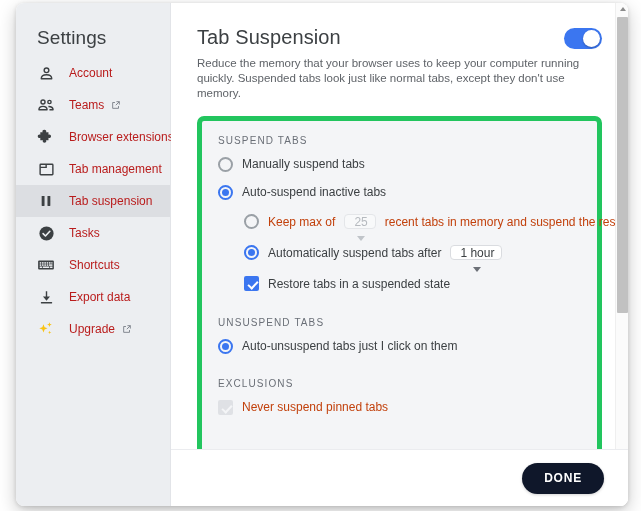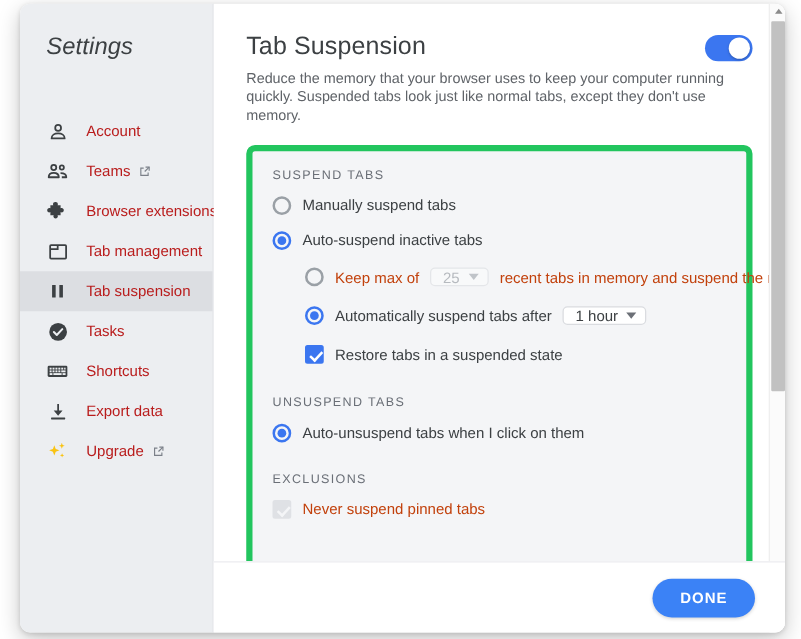--- a/index.html
+++ b/index.html
@@ -35,23 +35,22 @@
     background: #eceef1;
     border-right: 1px solid #e2e4e8;
     padding-top: 24px;
     position: relative;
   }
   .sidebar-title {
     font-size: 19px;
     color: #3c4043;
     letter-spacing: .1px;
     padding: 0 0 0 21px;
-    margin-bottom: 40px;
+    margin-bottom: 8px;
     font-weight: 400;
-    font-style: italic;
   }
   .nav-item {
     display: flex;
     align-items: center;
     height: 32px;
     padding-left: 21px;
     cursor: pointer;
     position: relative;
   }
   .nav-item.active { background: #dcdee2; }
@@ -217,20 +216,21 @@
     align-items: center;
     gap: 7px;
     height: 15px;
     padding: 0 7px 0 9px;
     border: 1px solid #dadce0;
     border-radius: 4px;
     background: #ffffff;
     font-size: 12px;
     color: #3c4043;
     cursor: pointer;
+    flex-direction: column;
   }
   .select.disabled { color: #b6babf; border-color: #e4e6e9; background: #f8f9fa; }
   .caret {
     width: 0; height: 0;
     border-left: 4px solid transparent;
     border-right: 4px solid transparent;
     border-top: 5px solid #6c7077;
   }
   .select.disabled .caret { border-top-color: #c0c4c9; }
 
@@ -275,21 +275,21 @@
     background: #ffffff;
     border-top: 1px solid #ebecef;
     display: flex;
     align-items: center;
     justify-content: flex-end;
     padding-right: 24px;
     position: relative;
     z-index: 5;
   }
   .done-btn {
-    background: #3b82f6;
+    background: #0f172a;
     color: #ffffff;
     border: none;
     border-radius: 16px;
     height: 31px;
     padding: 0 22px;
     font-size: 12px;
     font-weight: bold;
     letter-spacing: .8px;
     cursor: pointer;
     font-family: "Liberation Sans", sans-serif;
@@ -481,21 +481,21 @@
           <div class="opt-row indent">
             <span class="checkbox checked"></span>
             <span class="opt-label">Restore tabs in a suspended state</span>
           </div>
 
           <div class="section-label sp">UNSUSPEND TABS</div>
 
 
           <div class="opt-row">
             <span class="radio checked"></span>
-            <span class="opt-label">Auto-unsuspend tabs when I click on them</span>
+            <span class="opt-label">Auto-unsuspend tabs just I click on them</span>
           </div>
 
           <div class="section-label sp">EXCLUSIONS</div>
 
           <div class="opt-row">
             <span class="checkbox checked disabled"></span>
             <span class="opt-label muted">Never suspend pinned tabs</span>
           </div>
 
           <div class="clip-row">

